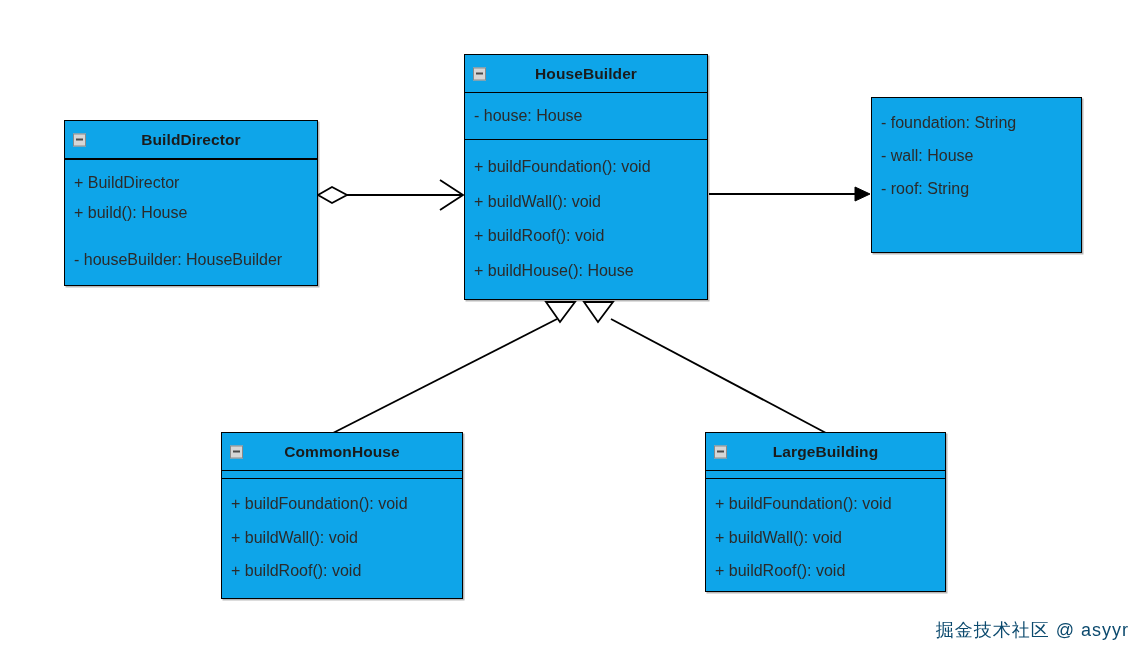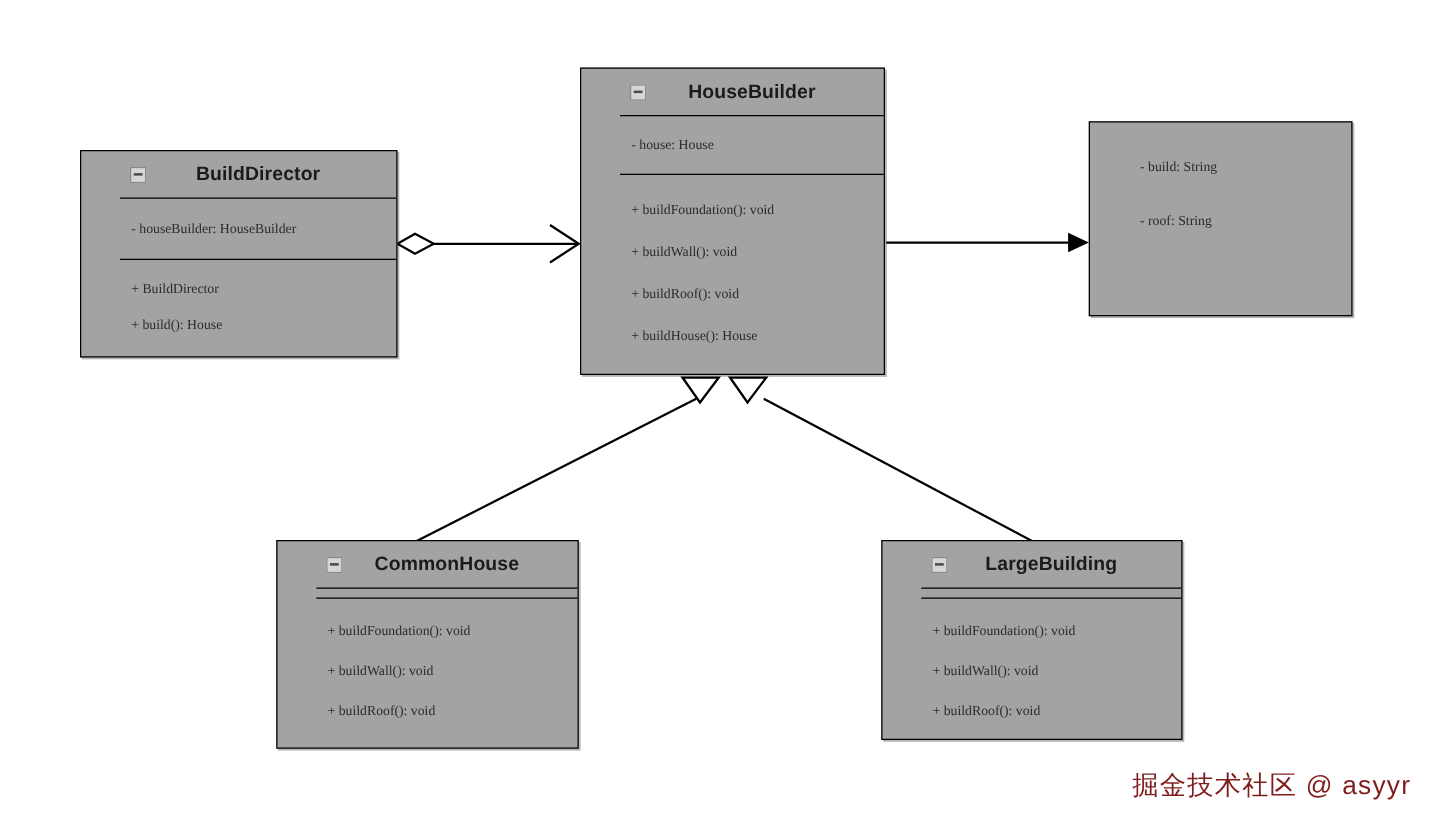--- a/index.html
+++ b/index.html
@@ -21,25 +21,24 @@
     position: absolute;
     left: 0;
     top: 0;
     width: 1145px;
     height: 654px;
     pointer-events: none;
   }
   .uml-class {
     position: absolute;
     box-sizing: border-box;
-    background: #a3a3a3;
+    background: #0ea5e9;
     border: 1.6px solid #000000;
     box-shadow: 1.5px 1.5px 0 rgba(0,0,0,0.28);
     z-index: 5;
-    padding-left: 31px;
   }
   .class-header {
     position: relative;
     box-sizing: border-box;
     height: 38px;
     border-bottom: 1.6px solid #000000;
     display: flex;
     align-items: center;
     justify-content: center;
   }
@@ -77,35 +76,34 @@
     box-sizing: border-box;
     padding: 0;
   }
   .compartment.divider-top {
     border-top: 1.6px solid #000000;
   }
   .compartment.empty-strip {
     height: 7px;
   }
   .member {
-    font-size: 11px;
+    font-size: 16px;
     color: #2b2b2b;
     padding: 0 0 0 9px;
     line-height: 1;
     white-space: nowrap;
     display: flex;
     align-items: center;
-    font-family: Liberation Serif, serif;
   }
   .watermark {
     position: absolute;
     right: 16px;
     bottom: 12px;
-    font-size: 21px;
-    color: #7f1d1d;
+    font-size: 18px;
+    color: #0c4a6e;
     letter-spacing: 1px;
     white-space: nowrap;
     z-index: 2;
   }
 </style>
 </head>
 <body>
 
 <div id="canvas">
 
@@ -131,26 +129,26 @@
       <line x1="826" y1="433" x2="611" y2="319" stroke="#000000" stroke-width="1.8"></line>
       <polygon points="584,302 613,302 598,322" fill="#ffffff" stroke="#000000" stroke-width="1.8" stroke-linejoin="miter"></polygon>
     </g>
   </svg>
 
   <div class="uml-class" style="left:64px; top:120px; width:254px; height:166px;">
     <div class="class-header">
       <span class="collapse-icon"></span>
       <span class="class-title bold">BuildDirector</span>
     </div>
-    <div class="compartment" style="height:48px; display:flex; flex-direction:column; justify-content:center;">
-      <div class="member">- houseBuilder: HouseBuilder</div>
-    </div>
     <div class="compartment divider-top" style="height:77px; display:flex; flex-direction:column; justify-content:space-evenly;">
       <div class="member">+ BuildDirector</div>
       <div class="member">+ build(): House</div>
+    </div>
+    <div class="compartment" style="height:48px; display:flex; flex-direction:column; justify-content:center;">
+      <div class="member">- houseBuilder: HouseBuilder</div>
     </div>
   </div>
 
   <div class="uml-class" style="left:464px; top:54px; width:244px; height:246px;">
     <div class="class-header">
       <span class="collapse-icon"></span>
       <span class="class-title bold">HouseBuilder</span>
     </div>
     <div class="compartment" style="height:46px; display:flex; flex-direction:column; justify-content:center;">
       <div class="member">- house: House</div>
@@ -158,21 +156,22 @@
     <div class="compartment divider-top" style="height:159px; display:flex; flex-direction:column; justify-content:space-evenly;">
       <div class="member">+ buildFoundation(): void</div>
       <div class="member">+ buildWall(): void</div>
       <div class="member">+ buildRoof(): void</div>
       <div class="member">+ buildHouse(): House</div>
     </div>
   </div>
 
   <div class="uml-class" style="left:871px; top:97px; width:211px; height:156px;">
     <div class="compartment" style="height:116px; display:flex; flex-direction:column; justify-content:space-evenly;">
-      <div class="member">- build: String</div>
+      <div class="member">- foundation: String</div>
+      <div class="member">- wall: House</div>
       <div class="member">- roof: String</div>
     </div>
   </div>
 
   <div class="uml-class" style="left:221px; top:432px; width:242px; height:167px;">
     <div class="class-header">
       <span class="collapse-icon"></span>
       <span class="class-title bold">CommonHouse</span>
     </div>
     <div class="compartment empty-strip"></div>

